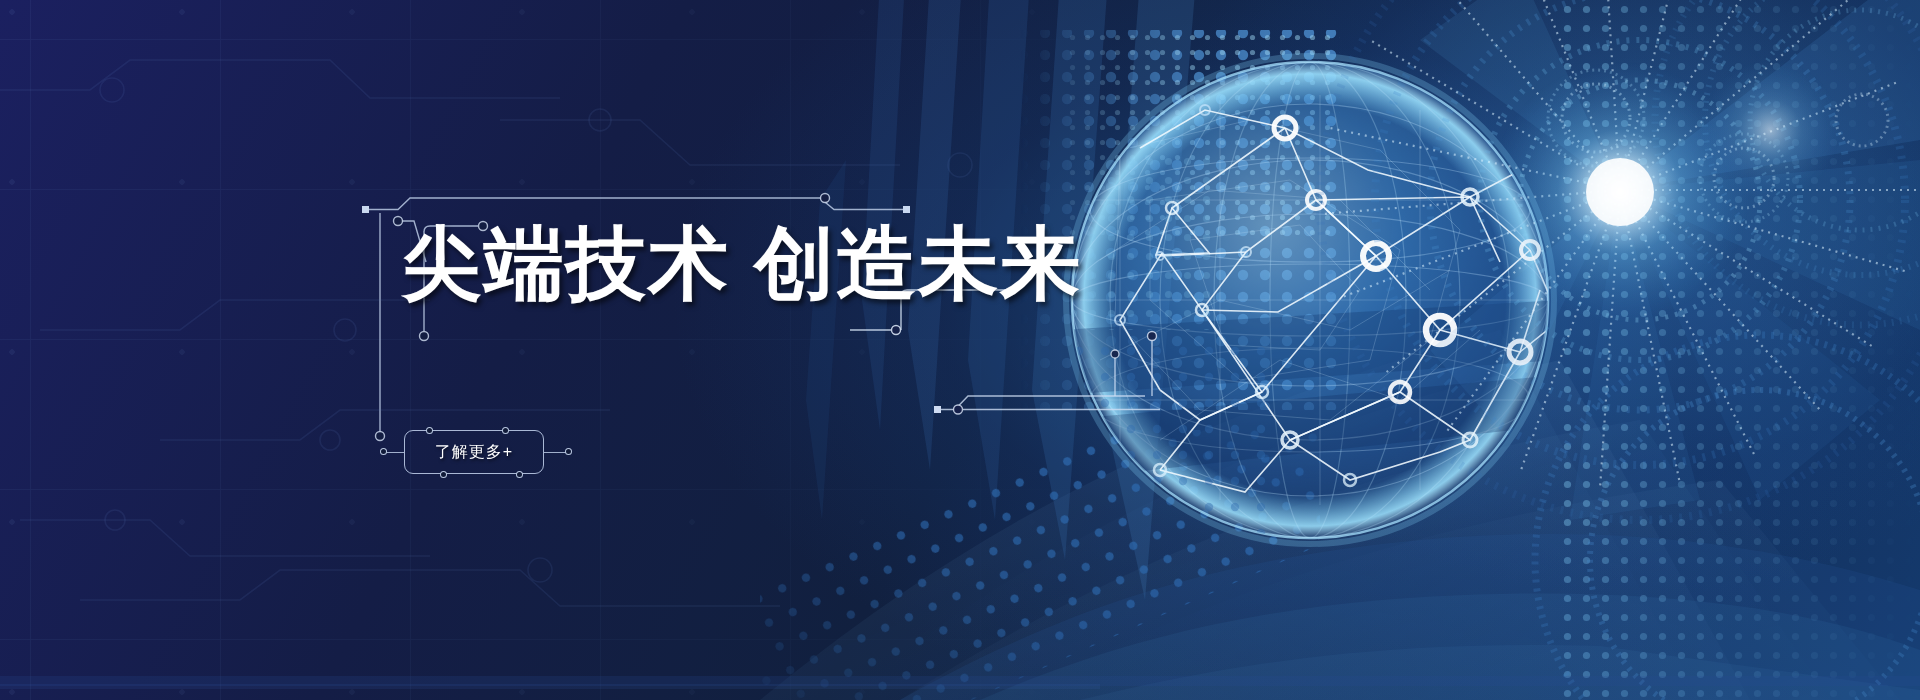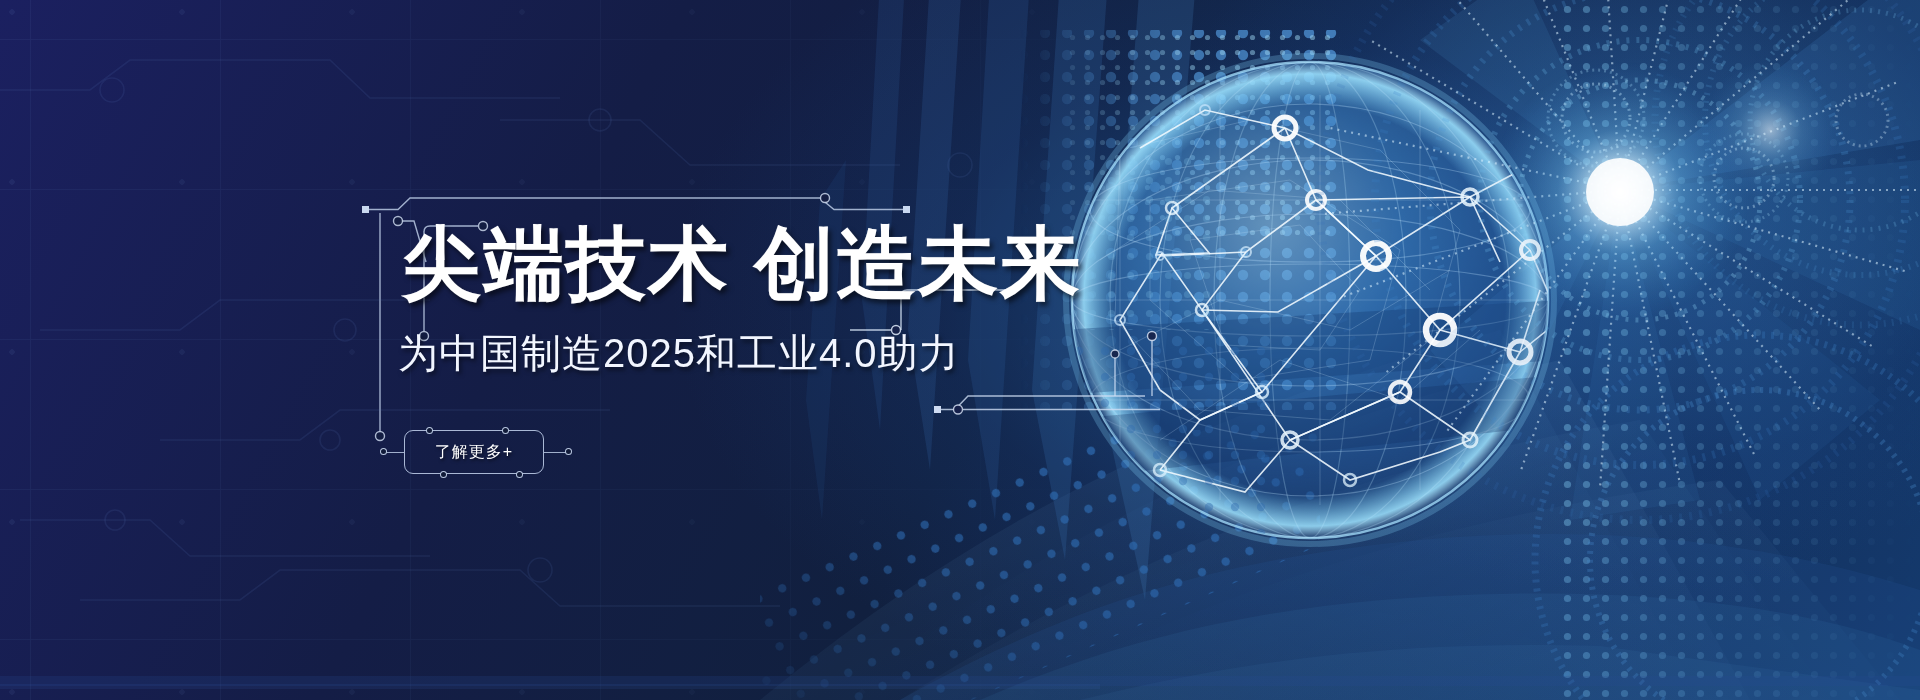--- a/index.html
+++ b/index.html
@@ -427,21 +427,20 @@
       <rect x="0" y="684" width="1100" height="5" fill="#3a63b4" opacity=".14"></rect>
 
     </g>
   </svg>
   </div>
 
   <div class="content">
 
     <div class="headline">尖端技术 创造未来</div>
 
-    <div class="subline">为中国制造2025和工业4.0助力</div>
 
     <div class="cta-wrap">
       <div class="cta">了解更多+</div>
 
       <div class="stub" style="left:383px; top:451.5px; width:21px; height:1px;"></div>
       <div class="node" style="left:380px; top:448px;"></div>
 
       <div class="stub" style="left:544px; top:451.5px; width:24px; height:1px;"></div>
       <div class="node" style="left:565px; top:448px;"></div>
 

